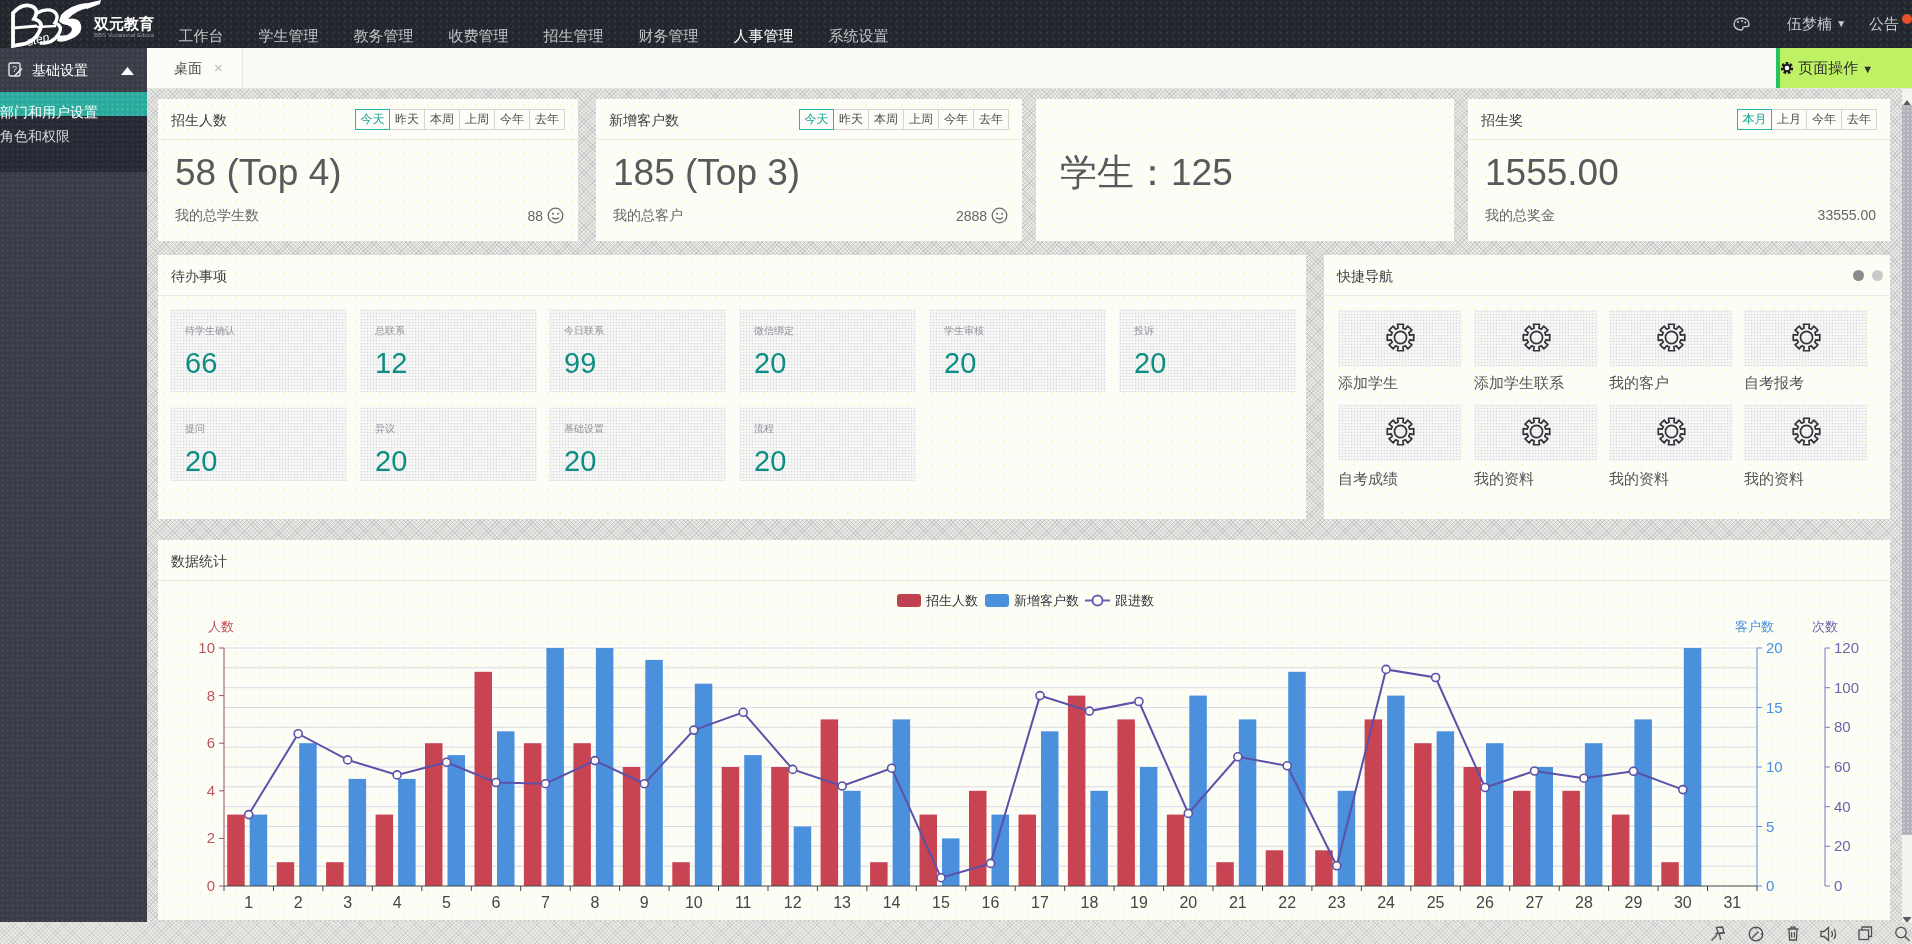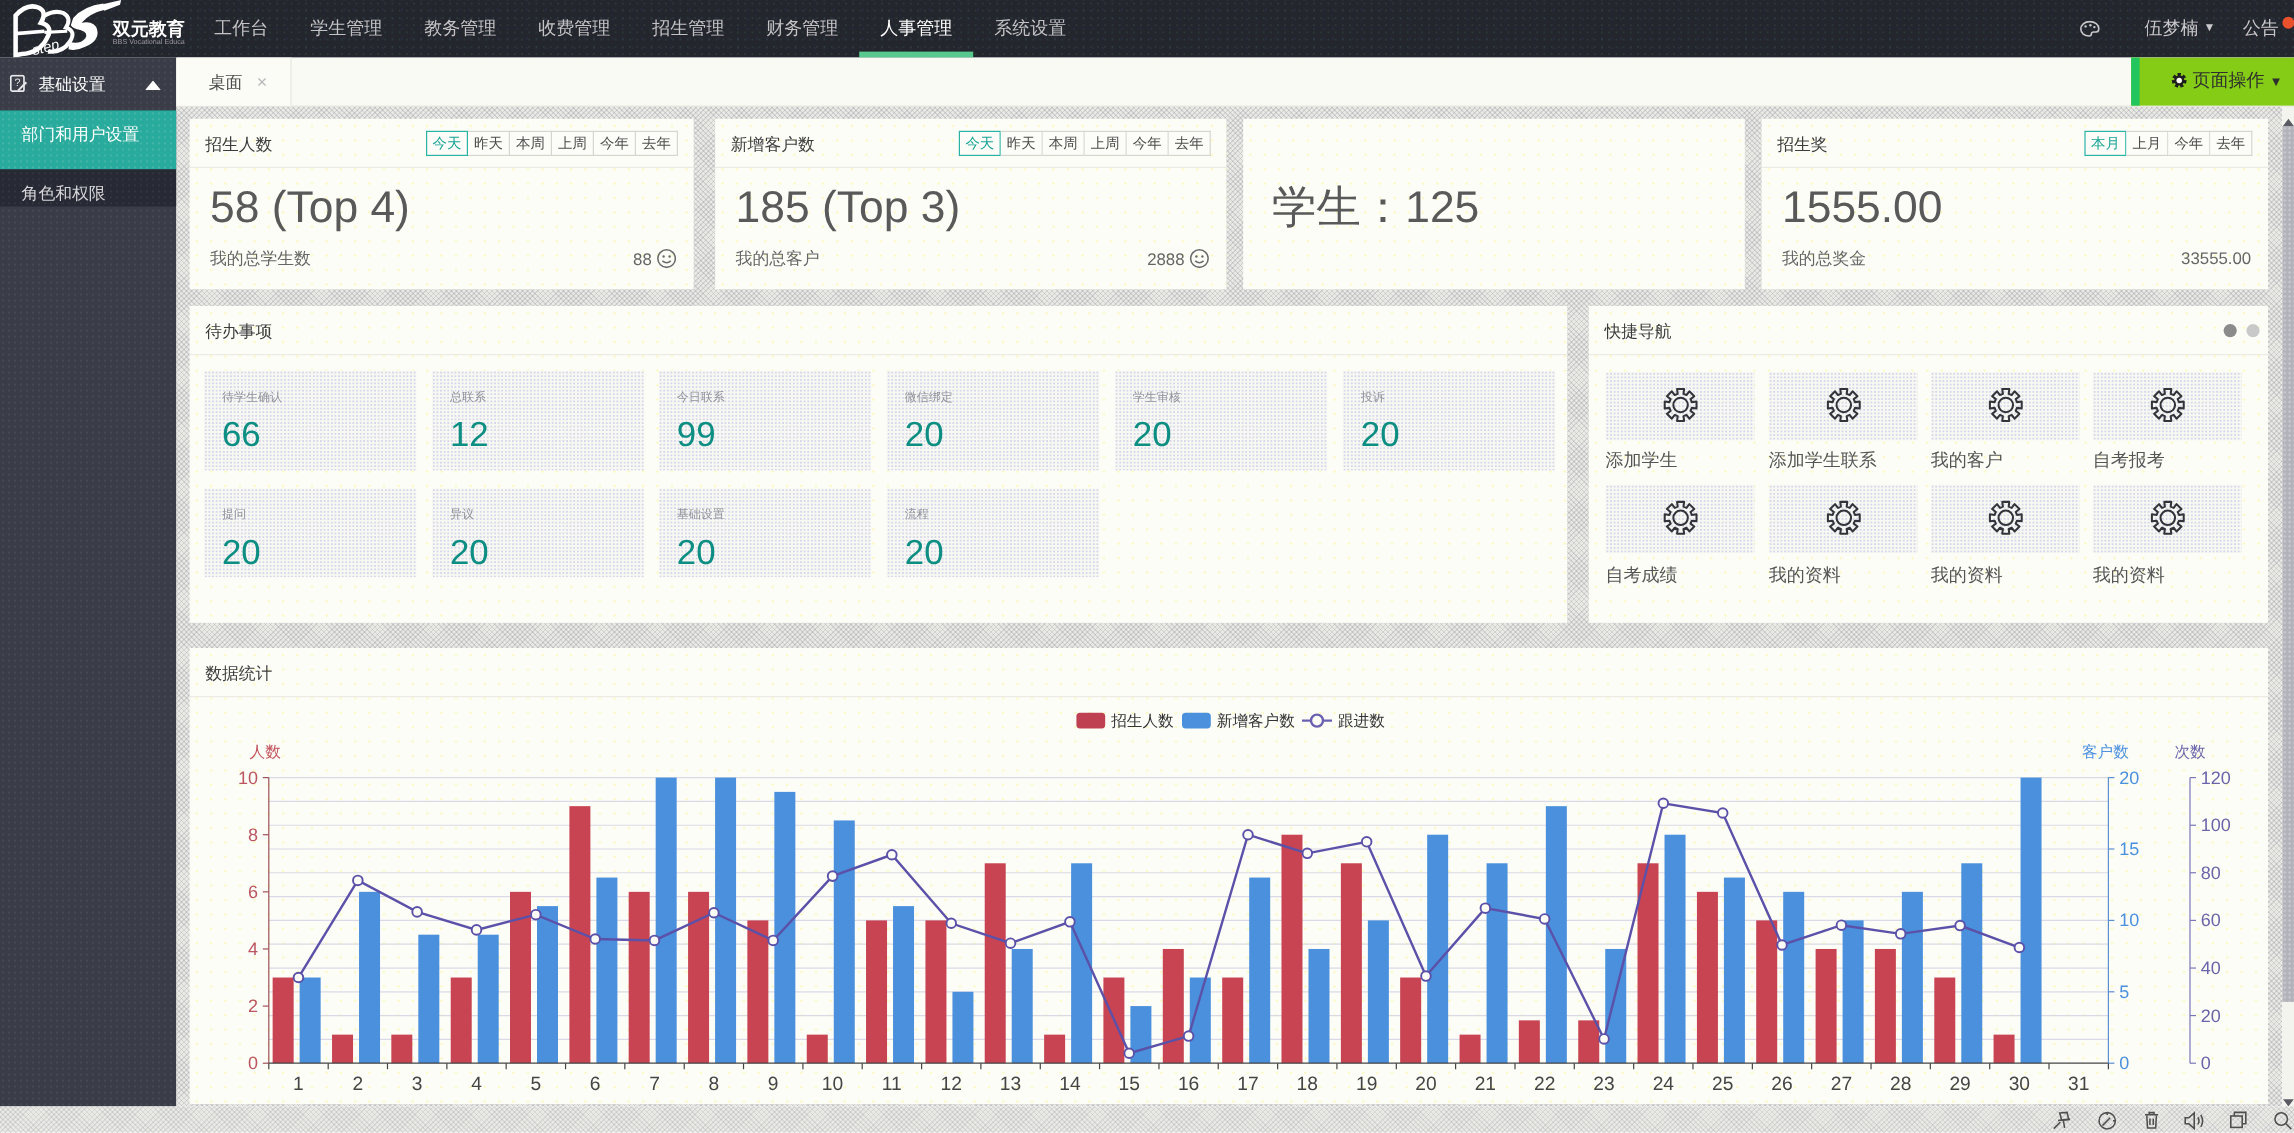--- a/index.html
+++ b/index.html
@@ -1,40 +1,40 @@
 <!DOCTYPE html>
 <html><head><meta charset="utf-8"><style>
 *{margin:0;padding:0;box-sizing:border-box}
 html,body{width:1912px;height:944px;overflow:hidden;font-family:"Liberation Sans",sans-serif}
 body{position:relative;background:#ffffff}
 .abs{position:absolute}
 
 #nav{left:0;top:0;width:1912px;height:48px;background-color:#24262d;
  background-image:radial-gradient(rgba(90,180,130,.13) 0.8px,transparent 1.1px),radial-gradient(rgba(90,100,210,.11) 0.8px,transparent 1.1px);
  background-size:6px 6px,8px 8px;background-position:0 0,3px 4px;}
-#nav .menu{position:absolute;left:161px;top:0;height:36px}
+#nav .menu{position:absolute;left:161px;top:12px;height:36px}
 #nav .mi{float:left;height:48px;line-height:48px;padding:0 17.5px;font-size:15px;color:#c3c3c7;position:relative}
 #nav .mi.act{color:#fff}
 #nav .mi.act .bar{position:absolute;left:0;right:0;bottom:0;height:5px;background:#57c88e}
 .navr{position:absolute;top:0;height:48px;color:#c9c9cd;font-size:15px;line-height:48px}
 
 #side{left:0;top:48px;width:147px;height:874px;background-color:#3a3d47;
  background-image:radial-gradient(rgba(255,255,255,.06) 1px,transparent 1.3px);background-size:5px 5px}
 #sidehead{left:0;top:48px;width:147px;height:44px;color:#fff;font-size:14px}
 #subwrap{left:0;top:92px;width:147px;height:80px;background-color:#272a34;
  background-image:radial-gradient(rgba(255,255,255,.05) 1px,transparent 1.3px);background-size:5px 5px}
-.subitem{height:49px;line-height:40px;padding-left:18px;font-size:14px;color:#d6d6da}
+.subitem{height:24px;line-height:40px;font-size:14px;color:#d6d6da}
 .subitem.on{background-color:#28ab9c;background-image:radial-gradient(rgba(255,255,255,.12) 1px,transparent 1.3px);background-size:5px 5px;color:#fff}
 
 #tabbar{left:147px;top:48px;width:1765px;height:41px;background:#fafaf4;border-bottom:1px solid #e3e3dd}
 .tab1{position:absolute;left:0;top:0;width:96px;height:40px;background:#fcfcf7;border-right:1px solid #e7e7e1;
  font-size:14px;color:#4a4a4a;line-height:40px;padding-left:27px}
 .tab1 .x{color:#b9b9bd;font-size:15px;margin-left:12px}
-#pageop{position:absolute;right:0;top:0;width:136px;height:40px;border-left:7px solid #22c55e;background:#84cc16;
- font-size:15px;color:#2e2e2e;line-height:40px;padding-left:26px}
+#pageop{position:absolute;right:0;top:0;width:136px;height:40px;border-left:4px solid #22c55e;background:#bef264;
+ font-size:15px;color:#2e2e2e;line-height:40px;}
 
 #content{left:147px;top:89px;width:1755px;height:833px;background-color:#eaeae5;
  background-image:repeating-linear-gradient(45deg,rgba(115,115,140,.20) 0 1px,transparent 1px 3px),
  repeating-linear-gradient(135deg,rgba(115,115,140,.20) 0 1px,transparent 1px 3px)}
 .card{position:absolute;background-color:#fdfdf8;background-image:radial-gradient(rgba(248,242,120,.42) 0.9px,transparent 1.15px);background-size:12px 12px}
 .chead{position:absolute;left:0;top:0;right:0;height:41px;border-bottom:1px solid #ebebe4}
 .ctitle{position:absolute;left:13px;top:13px;font-size:14px;color:#3c3c3c}
 .btns{position:absolute;top:10px;height:21px}
 .btn{float:left;width:35px;height:21px;line-height:19px;text-align:center;font-size:12px;color:#4d4d4d;
  border:1px solid #d6d6cf;border-left:none;background:#fcfcf8}

